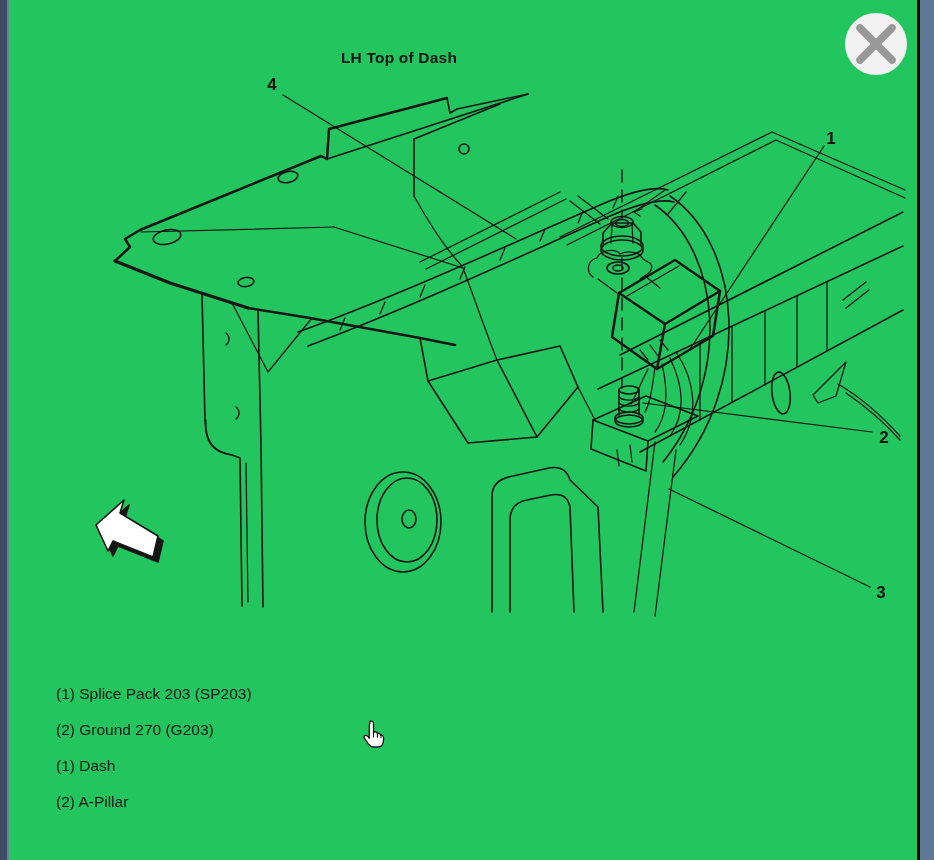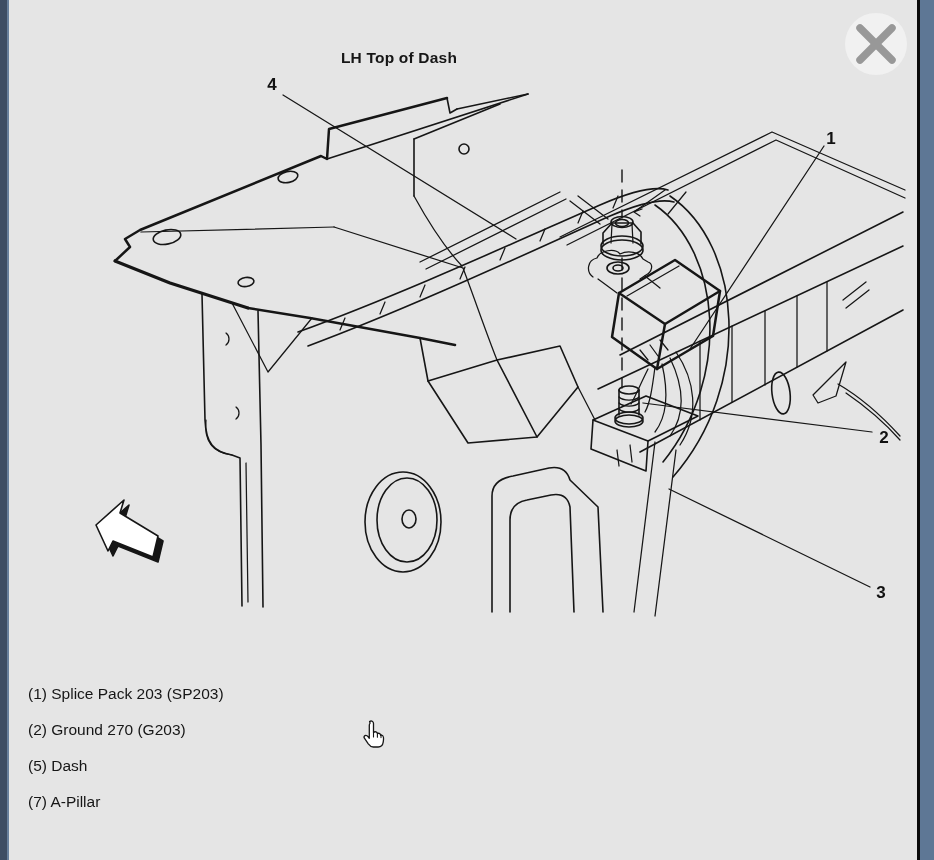--- a/index.html
+++ b/index.html
@@ -1,17 +1,17 @@
 <!DOCTYPE html>
 <html><head>
 <meta charset="utf-8">
 <style>
   html,body{margin:0;padding:0;background:#ffffff;}
   .stage{
-    position:relative;width:934px;height:860px;background:#e5e5e5;
+    position:relative;width:934px;height:860px;background:#22c55e;
     overflow:hidden;font-family:"Liberation Sans", sans-serif;color:#161616;
   }
   .frame-left{
     position:absolute;left:0;top:0;width:7px;height:860px;
     background:#3e4d63;border-right:2px solid #69809c;
   }
   .frame-right{
     position:absolute;right:0;top:0;width:14px;height:860px;
     background:#5e7795;border-left:3px solid #0a0a0a;
   }
@@ -21,21 +21,21 @@
   }
   .close-btn svg{position:absolute;left:0;top:0;}
   .diagram-title{
     position:absolute;left:329px;top:49px;width:140px;text-align:center;
     font-size:15.5px;font-weight:bold;letter-spacing:.2px;white-space:nowrap;
   }
   .legend{
     position:absolute;left:28px;top:686px;display:flex;flex-direction:column;gap:20px;
     font-size:15.5px;line-height:16px;
   }
-  .legend .row{white-space:nowrap;}
+  .legend .row{white-space:nowrap;margin-left:28px;}
   .art{position:absolute;left:0;top:0;}
   .art path,.art line,.art ellipse,.art circle,.art polyline,.art polygon{
     fill:none;stroke:#161616;stroke-width:1.6;stroke-linecap:round;stroke-linejoin:round;
   }
   .art .thick{stroke-width:2.5;}
   .art .xthick{stroke-width:3.2;}
   .art .thin{stroke-width:1.25;}
   .art .dash{stroke-dasharray:12 8;stroke-width:1.4;}
   .art .blackfill{fill:#161616;stroke:#161616;}
   .art .whitefill{fill:#ffffff;}
@@ -194,22 +194,22 @@
       <text x="272" y="90" text-anchor="middle">4</text>
       <text x="831" y="144" text-anchor="middle">1</text>
       <text x="884" y="443" text-anchor="middle">2</text>
       <text x="881" y="598" text-anchor="middle">3</text>
     </g>
   </svg>
 
   <div class="legend">
     <div class="row">(1) Splice Pack 203 (SP203)</div>
     <div class="row">(2) Ground 270 (G203)</div>
-    <div class="row">(5) Dash</div>
-    <div class="row">(7) A-Pillar</div>
+    <div class="row">(1) Dash</div>
+    <div class="row">(2) A-Pillar</div>
   </div>
 
   <div class="cursor">
     <svg width="26" height="28" viewBox="0 0 26 28">
       <path d="M9.6,1.6 c1.9,-1.5 3.9,0 3.9,1.9 v9 c0.6,-0.6 1.5,-0.9 2.4,-0.6 c0.9,0.3 1.4,1 1.5,1.6 c0.8,-0.4 1.8,-0.3 2.5,0.3 c0.5,0.5 0.7,1.1 0.7,1.5 c0.9,-0.3 2,0 2.5,1 c0.5,0.9 0.4,4 0.1,5.8 c-0.4,2.6 -1.3,4.9 -5,4.9 h-4.9 c-2.4,0 -3.6,-1.3 -5,-3.2 l-3.9,-5.6 c-0.9,-1.3 0,-2.8 1.5,-2.8 c1,0 1.6,0.6 2.3,1.4 l1.1,1.5 v-12.9 c0,-1.1 0,-1.5 0.8,-2.3 z" fill="#ffffff" stroke="#161616" stroke-width="1.3" stroke-linejoin="round"></path>
       <path d="M13.5,13 v4 M17.4,13.6 v3.6 M21,14.6 v3" fill="none" stroke="#161616" stroke-width="1.1" stroke-linecap="round"></path>
     </svg>
   </div>
 
 </div>

